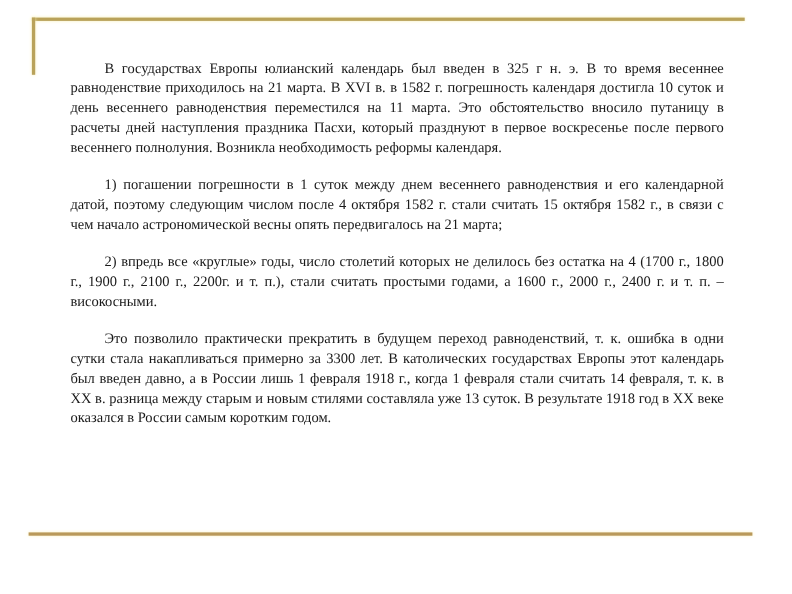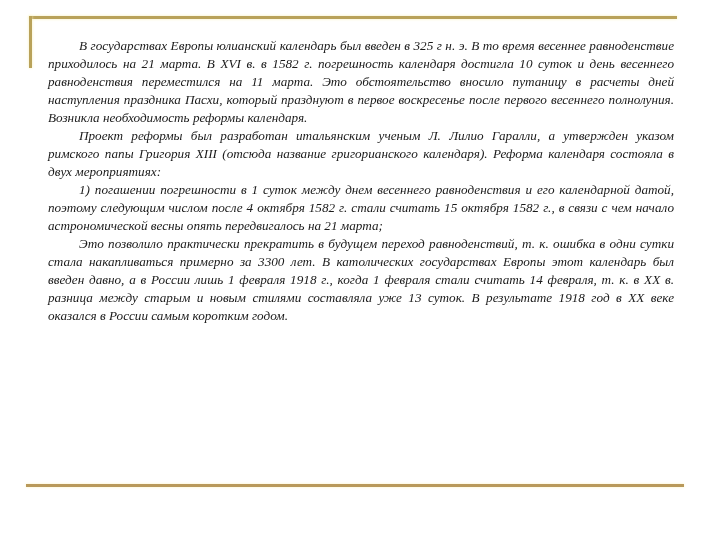--- a/index.html
+++ b/index.html
@@ -17,27 +17,27 @@
     }
     .frame-bottom {
       position: absolute; left: 26px; top: 484px; width: 471px; height: 3px;
       background: #b9995a; box-shadow: 0 0 3px #fbf3c0;
     }
     .frame-bottom { width: 471px; }
     .text-block {
       position: absolute; left: 48px; top: 37px; width: 626px;
       font-size: 13.2px; line-height: 18px; color: #1a1a1a; text-align: justify;
     }
-    .para { margin: 0; text-indent: 31px; font-style: italic; }
+    .para { margin: 16px; text-indent: 31px; }
   </style>
 </head>
 <body>
 
 <div class="frame-top"></div>
 <div class="frame-left"></div>
 <div class="frame-bottom" style="width:658px;"></div>
 
 <div class="text-block">
   <p class="para">В государствах Европы юлианский календарь был введен в 325 г н. э. В то время весеннее равноденствие приходилось на 21 марта. В XVI в. в 1582 г. погрешность календаря достигла 10 суток и день весеннего равноденствия переместился на 11 марта. Это обстоятельство вносило путаницу в расчеты дней наступления праздника Пасхи, который празднуют в первое воскресенье после первого весеннего полнолуния. Возникла необходимость реформы календаря.</p>
-  <p class="para">Проект реформы был разработан итальянским ученым Л. Лилио Гаралли, а утвержден указом римского папы Григория XIII (отсюда название григорианского календаря). Реформа календаря состояла в двух мероприятиях:</p>
   <p class="para">1) погашении погрешности в 1 суток между днем весеннего равноденствия и его календарной датой, поэтому следующим числом после 4 октября 1582 г. стали считать 15 октября 1582 г., в связи с чем начало астрономической весны опять передвигалось на 21 марта;</p>
+  <p class="para">2) впредь все «круглые» годы, число столетий которых не делилось без остатка на 4 (1700 г., 1800 г., 1900 г., 2100 г., 2200г. и т. п.), стали считать простыми годами, а 1600 г., 2000 г., 2400 г. и т. п. – високосными.</p>
   <p class="para">Это позволило практически прекратить в будущем переход равноденствий, т. к. ошибка в одни сутки стала накапливаться примерно за 3300 лет. В католических государствах Европы этот календарь был введен давно, а в России лишь 1 февраля 1918 г., когда 1 февраля стали считать 14 февраля, т. к. в XX в. разница между старым и новым стилями составляла уже 13 суток. В результате 1918 год в XX веке оказался в России самым коротким годом.</p>
 </div>
 
 </body></html>

